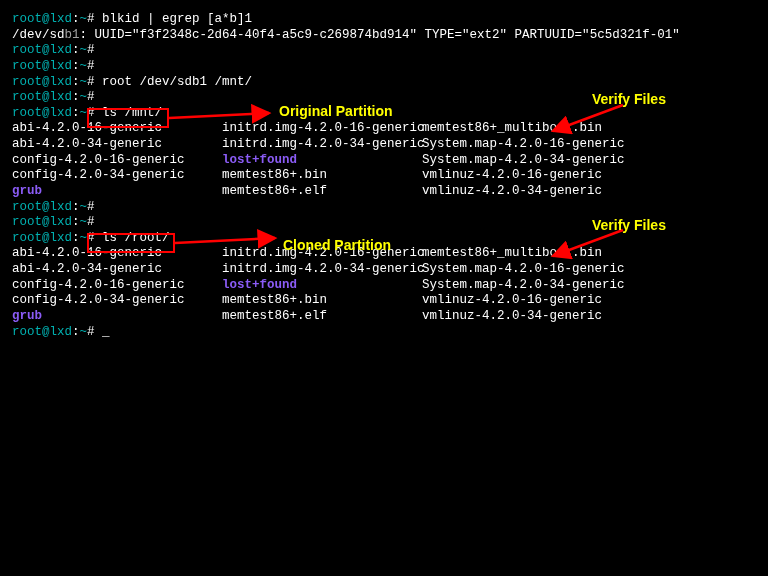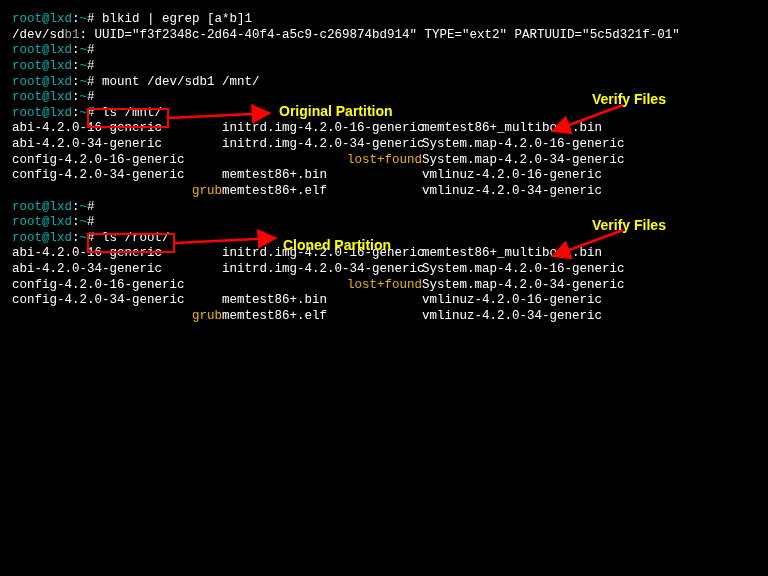--- a/index.html
+++ b/index.html
@@ -17,21 +17,21 @@
     }
     .terminal {
       padding: 12px;
     }
     .line {
       white-space: pre;
     }
     .teal { color: #00b0b0; }
     .white { color: #fff; }
     .orange { color: #a3a3a3; }
-    .blue { color: #eab308; font-weight: normal; text-align: right; }
+    .blue { color: #8b5cf6; font-weight: bold; }
     .cursor {
       display: inline-block;
       background: transparent;
       color: #fff;
     }
     .redbox {
       position: absolute;
       border: 2px solid #ff0000;
       background: transparent;
       pointer-events: none;
@@ -55,21 +55,21 @@
 <body>
 
 <div class="terminal">
   <div class="line"><span class="teal">root</span><span class="teal">@</span><span class="teal">lxd</span><span class="white">:</span><span class="teal">~</span><span class="white"># </span><span class="white">blkid | egrep [a*b]1</span></div>
 
   <div class="line"><span>/dev/sd</span><span class="orange">b1</span><span>: UUID="f3f2348c-2d64-40f4-a5c9-c269874bd914" TYPE="ext2" PARTUUID="</span><span>5c5d321f-01"</span></div>
 
   <div class="line"><span class="teal">root</span><span class="teal">@</span><span class="teal">lxd</span><span class="white">:</span><span class="teal">~</span><span class="white"># </span></div>
   <div class="line"><span class="teal">root</span><span class="teal">@</span><span class="teal">lxd</span><span class="white">:</span><span class="teal">~</span><span class="white"># </span></div>
 
-  <div class="line"><span class="teal">root</span><span class="teal">@</span><span class="teal">lxd</span><span class="white">:</span><span class="teal">~</span><span class="white"># </span><span>mount /dev/sdb1 /mnt/</span></div>
+  <div class="line"><span class="teal">root</span><span class="teal">@</span><span class="teal">lxd</span><span class="white">:</span><span class="teal">~</span><span class="white"># </span><span>root /dev/sdb1 /mnt/</span></div>
 
   <div class="line"><span class="teal">root</span><span class="teal">@</span><span class="teal">lxd</span><span class="white">:</span><span class="teal">~</span><span class="white"># </span></div>
 
   <div class="line"><span class="teal">root</span><span class="teal">@</span><span class="teal">lxd</span><span class="white">:</span><span class="teal">~</span><span class="white"># </span><span>ls /mnt/</span></div>
 
   <div id="listing1">
       <div class="line"><span class="col1">abi-4.2.0-16-generic</span><span class="col2">initrd.img-4.2.0-16-generic</span><span class="col3">memtest86+_multiboot.bin</span></div>
       <div class="line"><span class="col1">abi-4.2.0-34-generic</span><span class="col2">initrd.img-4.2.0-34-generic</span><span class="col3">System.map-4.2.0-16-generic</span></div>
       <div class="line"><span class="col1">config-4.2.0-16-generic</span><span class="col2 blue">lost+found</span><span class="col3">System.map-4.2.0-34-generic</span></div>
       <div class="line"><span class="col1">config-4.2.0-34-generic</span><span class="col2">memtest86+.bin</span><span class="col3">vmlinuz-4.2.0-16-generic</span></div>
@@ -82,20 +82,21 @@
   <div class="line"><span class="teal">root</span><span class="teal">@</span><span class="teal">lxd</span><span class="white">:</span><span class="teal">~</span><span class="white"># </span><span>ls /root/</span></div>
 
   <div id="listing2">
       <div class="line"><span class="col1">abi-4.2.0-16-generic</span><span class="col2">initrd.img-4.2.0-16-generic</span><span class="col3">memtest86+_multiboot.bin</span></div>
       <div class="line"><span class="col1">abi-4.2.0-34-generic</span><span class="col2">initrd.img-4.2.0-34-generic</span><span class="col3">System.map-4.2.0-16-generic</span></div>
       <div class="line"><span class="col1">config-4.2.0-16-generic</span><span class="col2 blue">lost+found</span><span class="col3">System.map-4.2.0-34-generic</span></div>
       <div class="line"><span class="col1">config-4.2.0-34-generic</span><span class="col2">memtest86+.bin</span><span class="col3">vmlinuz-4.2.0-16-generic</span></div>
       <div class="line"><span class="col1 blue">grub</span><span class="col2">memtest86+.elf</span><span class="col3">vmlinuz-4.2.0-34-generic</span></div>
     </div>
 
+  <div class="line"><span class="teal">root</span><span class="teal">@</span><span class="teal">lxd</span><span class="white">:</span><span class="teal">~</span><span class="white"># </span><span class="cursor">_</span></div>
 </div>
 
 <div class="redbox" style="left:87px; top:108px; width:78px; height:16px;"></div>
 <div class="redbox" style="left:87px; top:233px; width:84px; height:16px;"></div>
 
 <div class="arrow" style="left:169px; top:110px;">
   <svg width="120" height="16">
       <defs>
         <marker id="ah1" markerWidth="8" markerHeight="8" refX="7" refY="4" orient="auto">
           <polygon points="0 0, 8 4, 0 8" fill="#ff0000"></polygon>

